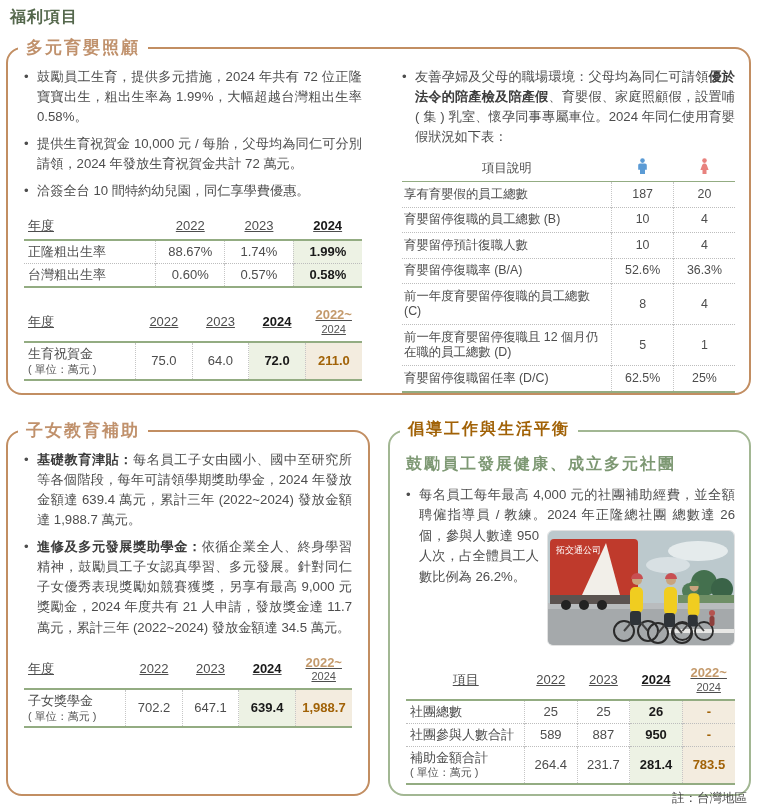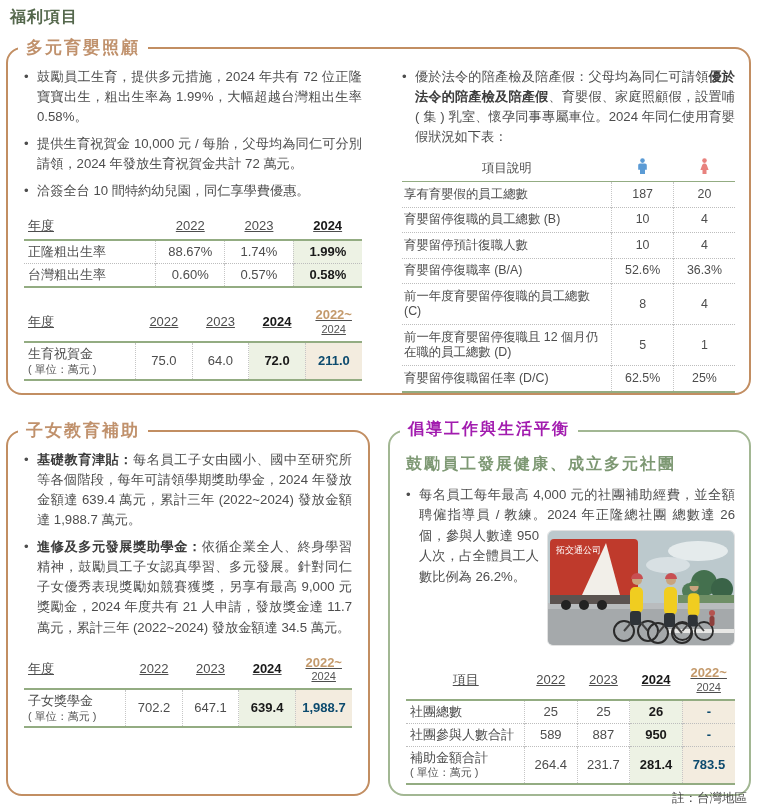--- a/index.html
+++ b/index.html
@@ -8,21 +8,21 @@
   body{position:relative;}
   .seg-bold{font-weight:bold;color:#3c3c3c;}
 
   .page-title{position:absolute;left:10px;top:7px;font-size:16px;font-weight:bold;color:#55684d;letter-spacing:1px;}
 
   .panel{position:absolute;border:2px solid #c28e62;border-radius:16px;background:#fff;}
   .panel-green{border-color:#a2b793;}
   .legend{position:absolute;top:-13px;left:10px;background:#fff;padding:0 8px;
     font-weight:bold;letter-spacing:2px;white-space:nowrap;}
   .legend-brown{color:#c0916c;font-size:17px;}
-  .legend-green{color:#a21caf;font-size:16px;}
+  .legend-green{color:#a16207;font-size:16px;}
 
   .panel-top{left:6px;top:47px;width:745px;height:348px;padding:18px 14px 8px 16px;}
   .panel-edu{left:6px;top:430px;width:364px;height:366px;padding:18px 16px 8px 16px;}
   .panel-bal{left:388px;top:430px;width:363px;height:366px;padding:20px 14px 8px 16px;}
 
   .cols{display:flex;gap:40px;height:100%;}
   .col-l{width:338px;flex:none;}
   .col-r{flex:1;min-width:0;}
 
   ul.bullets{list-style:none;}
@@ -36,21 +36,21 @@
   .ytable th.label{text-align:left;padding-left:4px;}
   .ytable th.y24{font-weight:bold;color:#191919;}
   .ytable th.spanh{font-weight:bold;color:#c49a6c;white-space:pre-line;}
   .ytable thead tr{border-bottom:2px solid #93ac82;text-decoration:underline;}
   .ytable tbody tr{border-bottom:1px dotted #bdbdbd;}
   .ytable tbody tr:last-child{border-bottom:2px solid #93ac82;}
   .ytable td{padding:3px 3px;text-align:center;vertical-align:middle;line-height:1.25;}
   .ytable td.label{text-align:left;padding-left:4px;}
   .ytable td + td{border-left:1px dotted #c6c6c6;}
   .ytable td.hl{background:#edf2e4;font-weight:bold;color:#191919;}
-  .ytable td.accent{background:#f3ecdf;font-weight:bold;color:#0c4a6e;margin-top:38px;}
+  .ytable td.accent{background:#f3ecdf;font-weight:bold;color:#a16207;margin-top:38px;}
   .unit{font-size:11px;color:#555;font-weight:normal;}
 
   .t-birth{margin-top:12px;}
   .t-birth th:nth-child(1),.t-birth td:nth-child(1){width:39%;}
   .t-birth th:nth-child(n+2),.t-birth td:nth-child(n+2){width:20.3%;}
   .t-gift{margin-top:14px;}
   .t-gift th:nth-child(1),.t-gift td:nth-child(1){width:33%;}
   .t-gift th:nth-child(n+2),.t-gift td:nth-child(n+2){width:16.75%;}
   .t-edu{margin-top:12px;}
   .t-edu th:nth-child(1),.t-edu td:nth-child(1){width:31%;}
@@ -141,21 +141,21 @@
                 <td>64.0</td>
                 <td class="hl">72.0</td>
                 <td class="accent">211.0</td>
               </tr>
             </tbody>
           </table>
         </div>
     </div>
     <div class="col-r">
       <ul class="bullets">
-        <li><span>優於法令的陪產檢及陪產假：父母均為同仁可請領</span><span class="seg-bold">優於法令的陪產檢及陪產假</span><span>、育嬰假、家庭照顧假，設置哺 ( 集 ) 乳室、懷孕同事專屬車位。2024 年同仁使用育嬰假狀況如下表：</span></li>
+        <li><span>友善孕婦及父母的職場環境：父母均為同仁可請領</span><span class="seg-bold">優於法令的陪產檢及陪產假</span><span>、育嬰假、家庭照顧假，設置哺 ( 集 ) 乳室、懷孕同事專屬車位。2024 年同仁使用育嬰假狀況如下表：</span></li>
       </ul>
       <table class="ptable">
         <thead>
           <tr>
             <th>項目說明</th>
             <th>
               <svg width="13" height="17" viewBox="0 0 13 17" aria-hidden="true">
                 <circle cx="6.5" cy="2.6" r="2.3" fill="#5b9bd5"></circle>
                 <path d="M4 5.6h5c1 0 1.8.8 1.8 1.8v4.4H9V16H4v-4.2H2.2V7.4c0-1 .8-1.8 1.8-1.8z" fill="#5b9bd5"></path>
               </svg>

